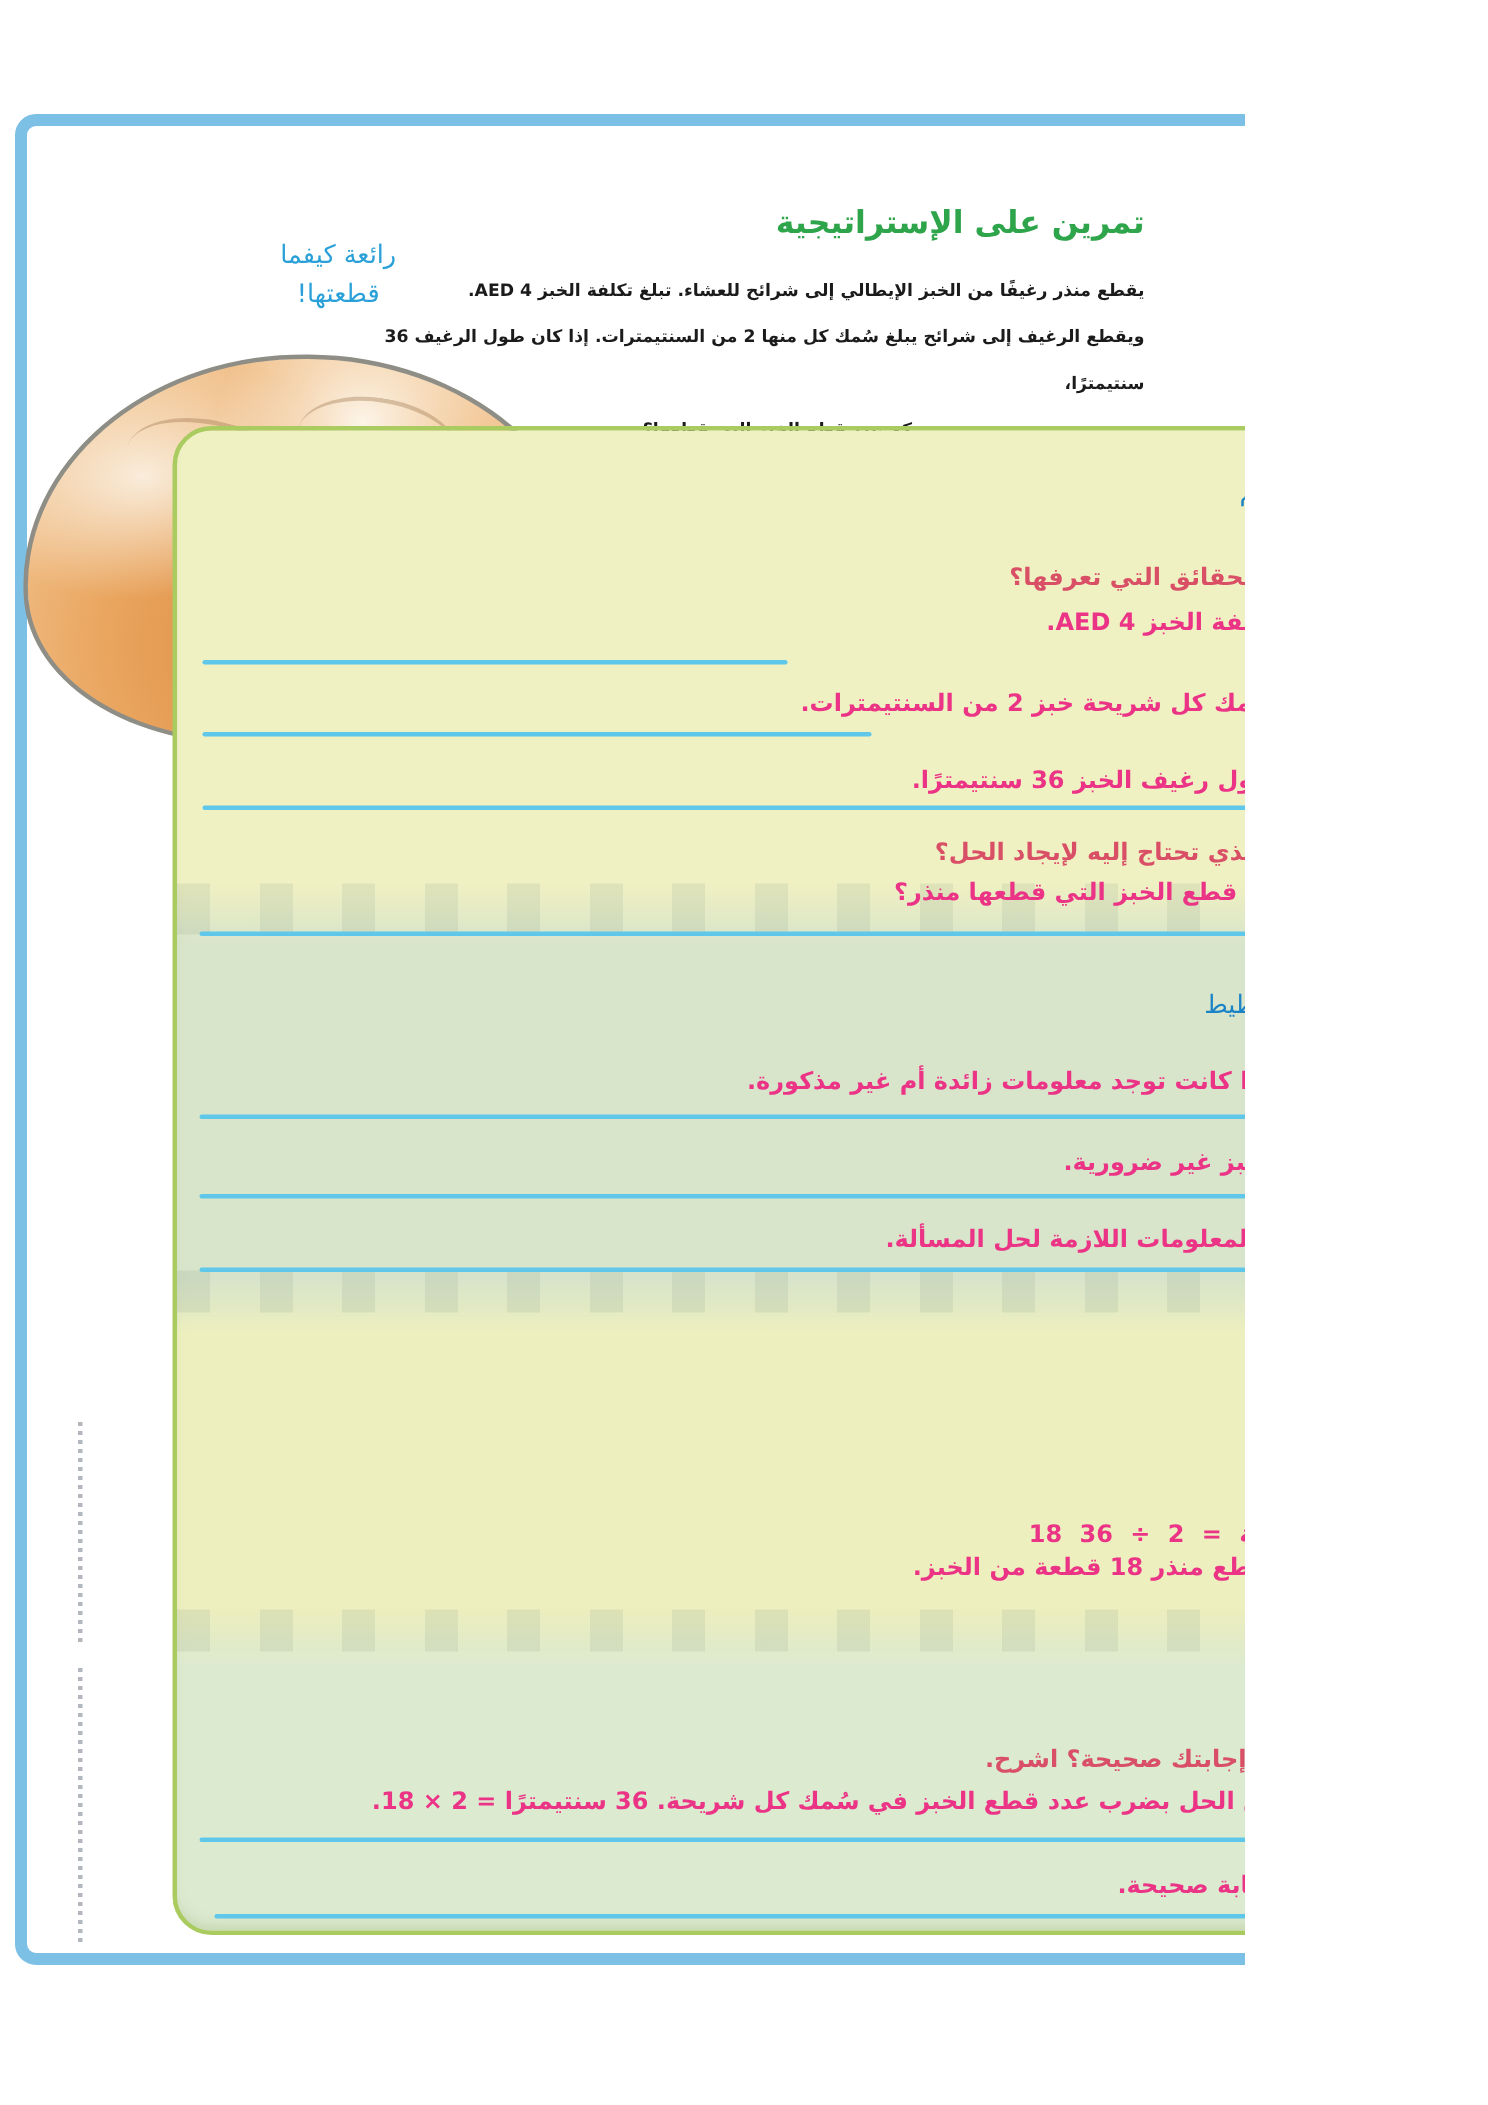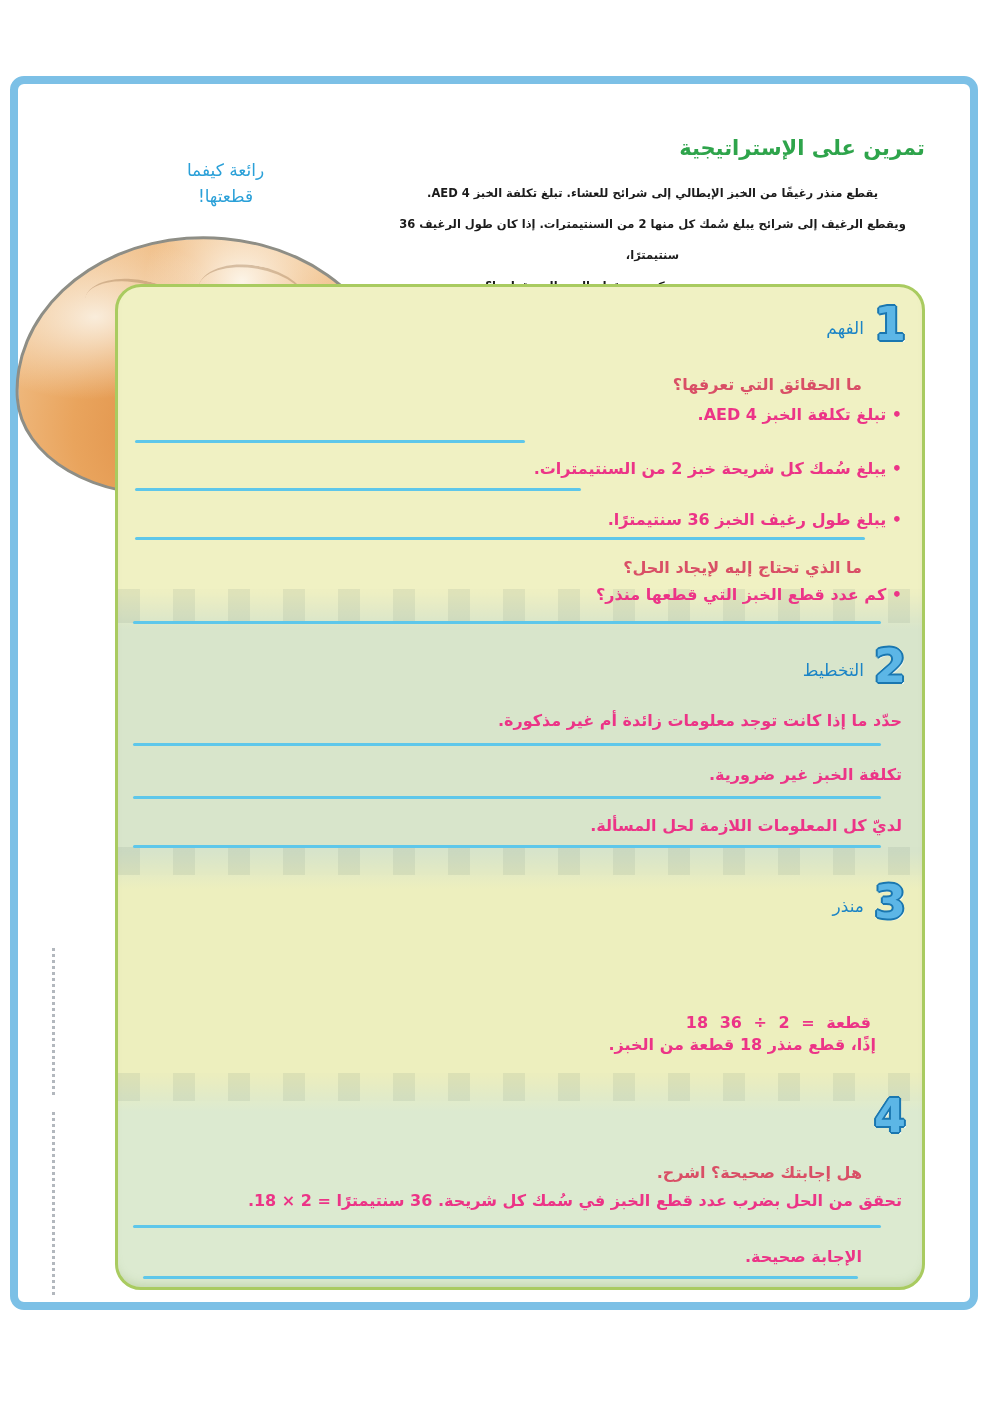--- a/index.html
+++ b/index.html
@@ -1,21 +1,21 @@
 <!DOCTYPE html>
 <html lang="ar"><head>
 <meta charset="utf-8">
 <style>
   html,body{margin:0;padding:0;background:#fff;}
-  .page{position:relative;width:992px;height:1403px;background:#fff;overflow:hidden;
+  .page{position:relative;width:830px;height:1403px;background:#fff;overflow:hidden;
         font-family:"DejaVu Sans",sans-serif;border-radius:32px;}
   .frame{position:absolute;left:10px;top:76px;width:968px;height:1234px;
          border:8px solid #7cc0e6;border-radius:14px;box-sizing:border-box;background:#fff;}
   .title{position:absolute;right:67px;top:136px;font-size:21px;font-weight:bold;color:#2ea44b;direction:rtl;}
-  .problem{position:absolute;right:67px;top:178px;width:545px;direction:rtl;text-align:center;
+  .problem{position:absolute;right:67px;top:178px;width:545px;direction:rtl;text-align:right;
            font-size:11.5px;font-weight:bold;color:#1b1b1b;line-height:31px;}
   .problem .l3{margin-right:155px;}
   .speech{position:absolute;left:138px;top:158px;width:175px;text-align:center;
           font-size:17px;font-weight:normal;color:#2aa0d8;line-height:1.5;direction:rtl;}
   
   .bread{position:absolute;left:14px;top:236px;width:378px;height:258px;
          border:3px solid #8e8e86;box-sizing:border-box;
          border-radius:48% 52% 58% 42% / 58% 62% 38% 42%;
          transform:rotate(-4deg);
          background:

